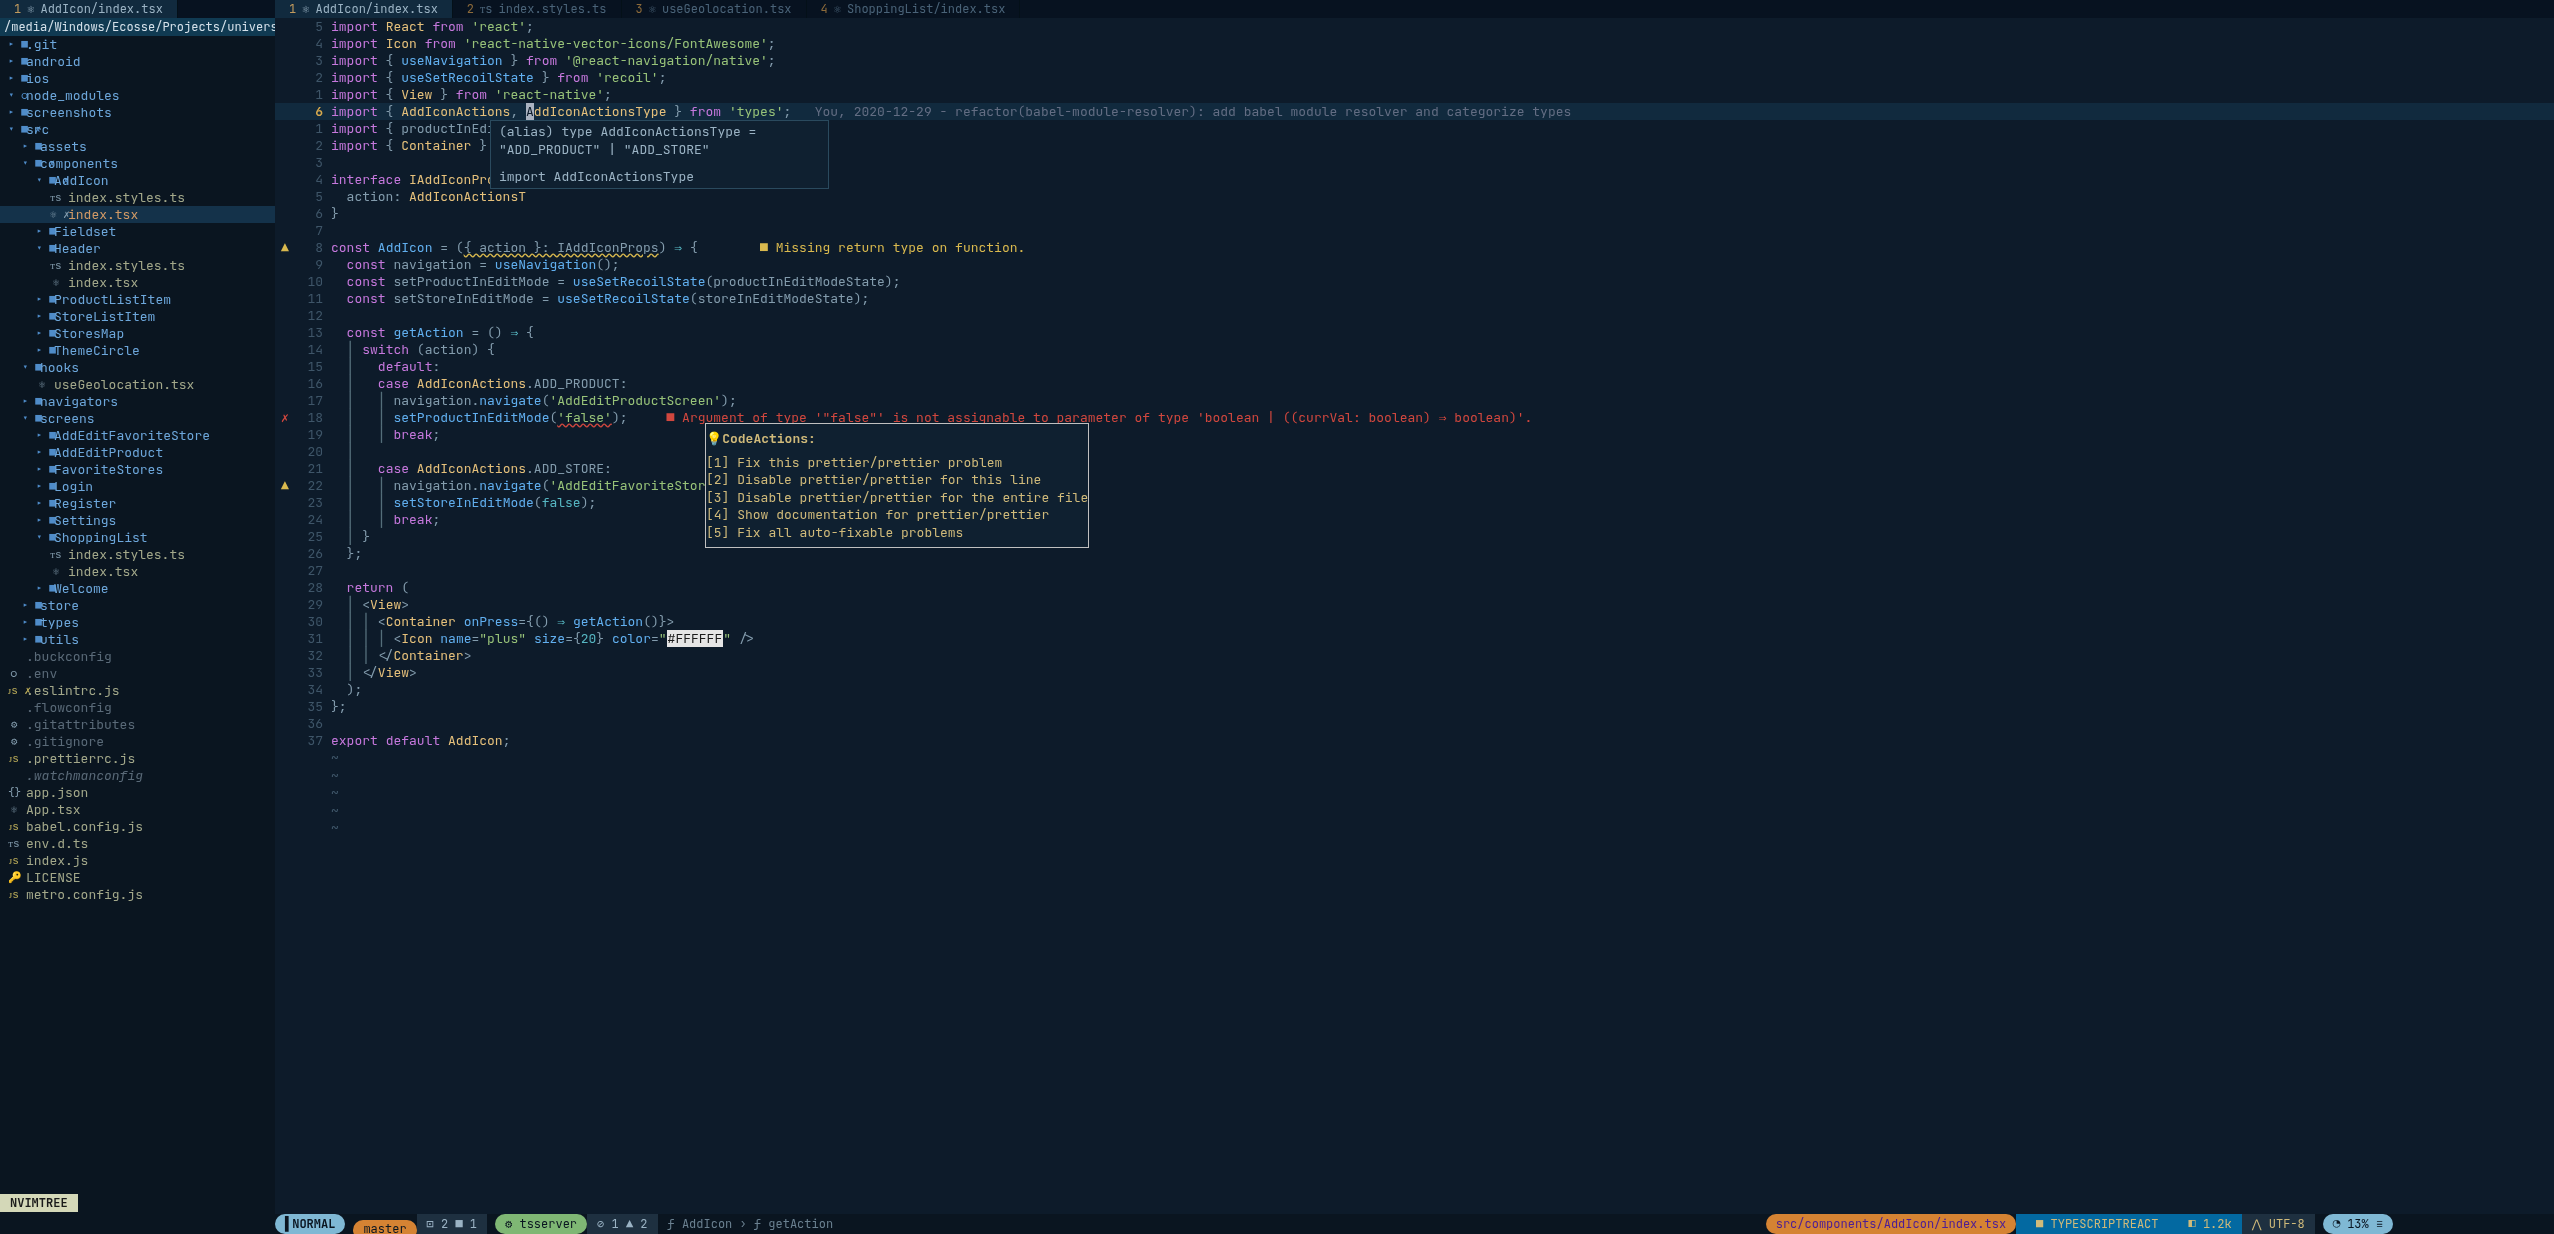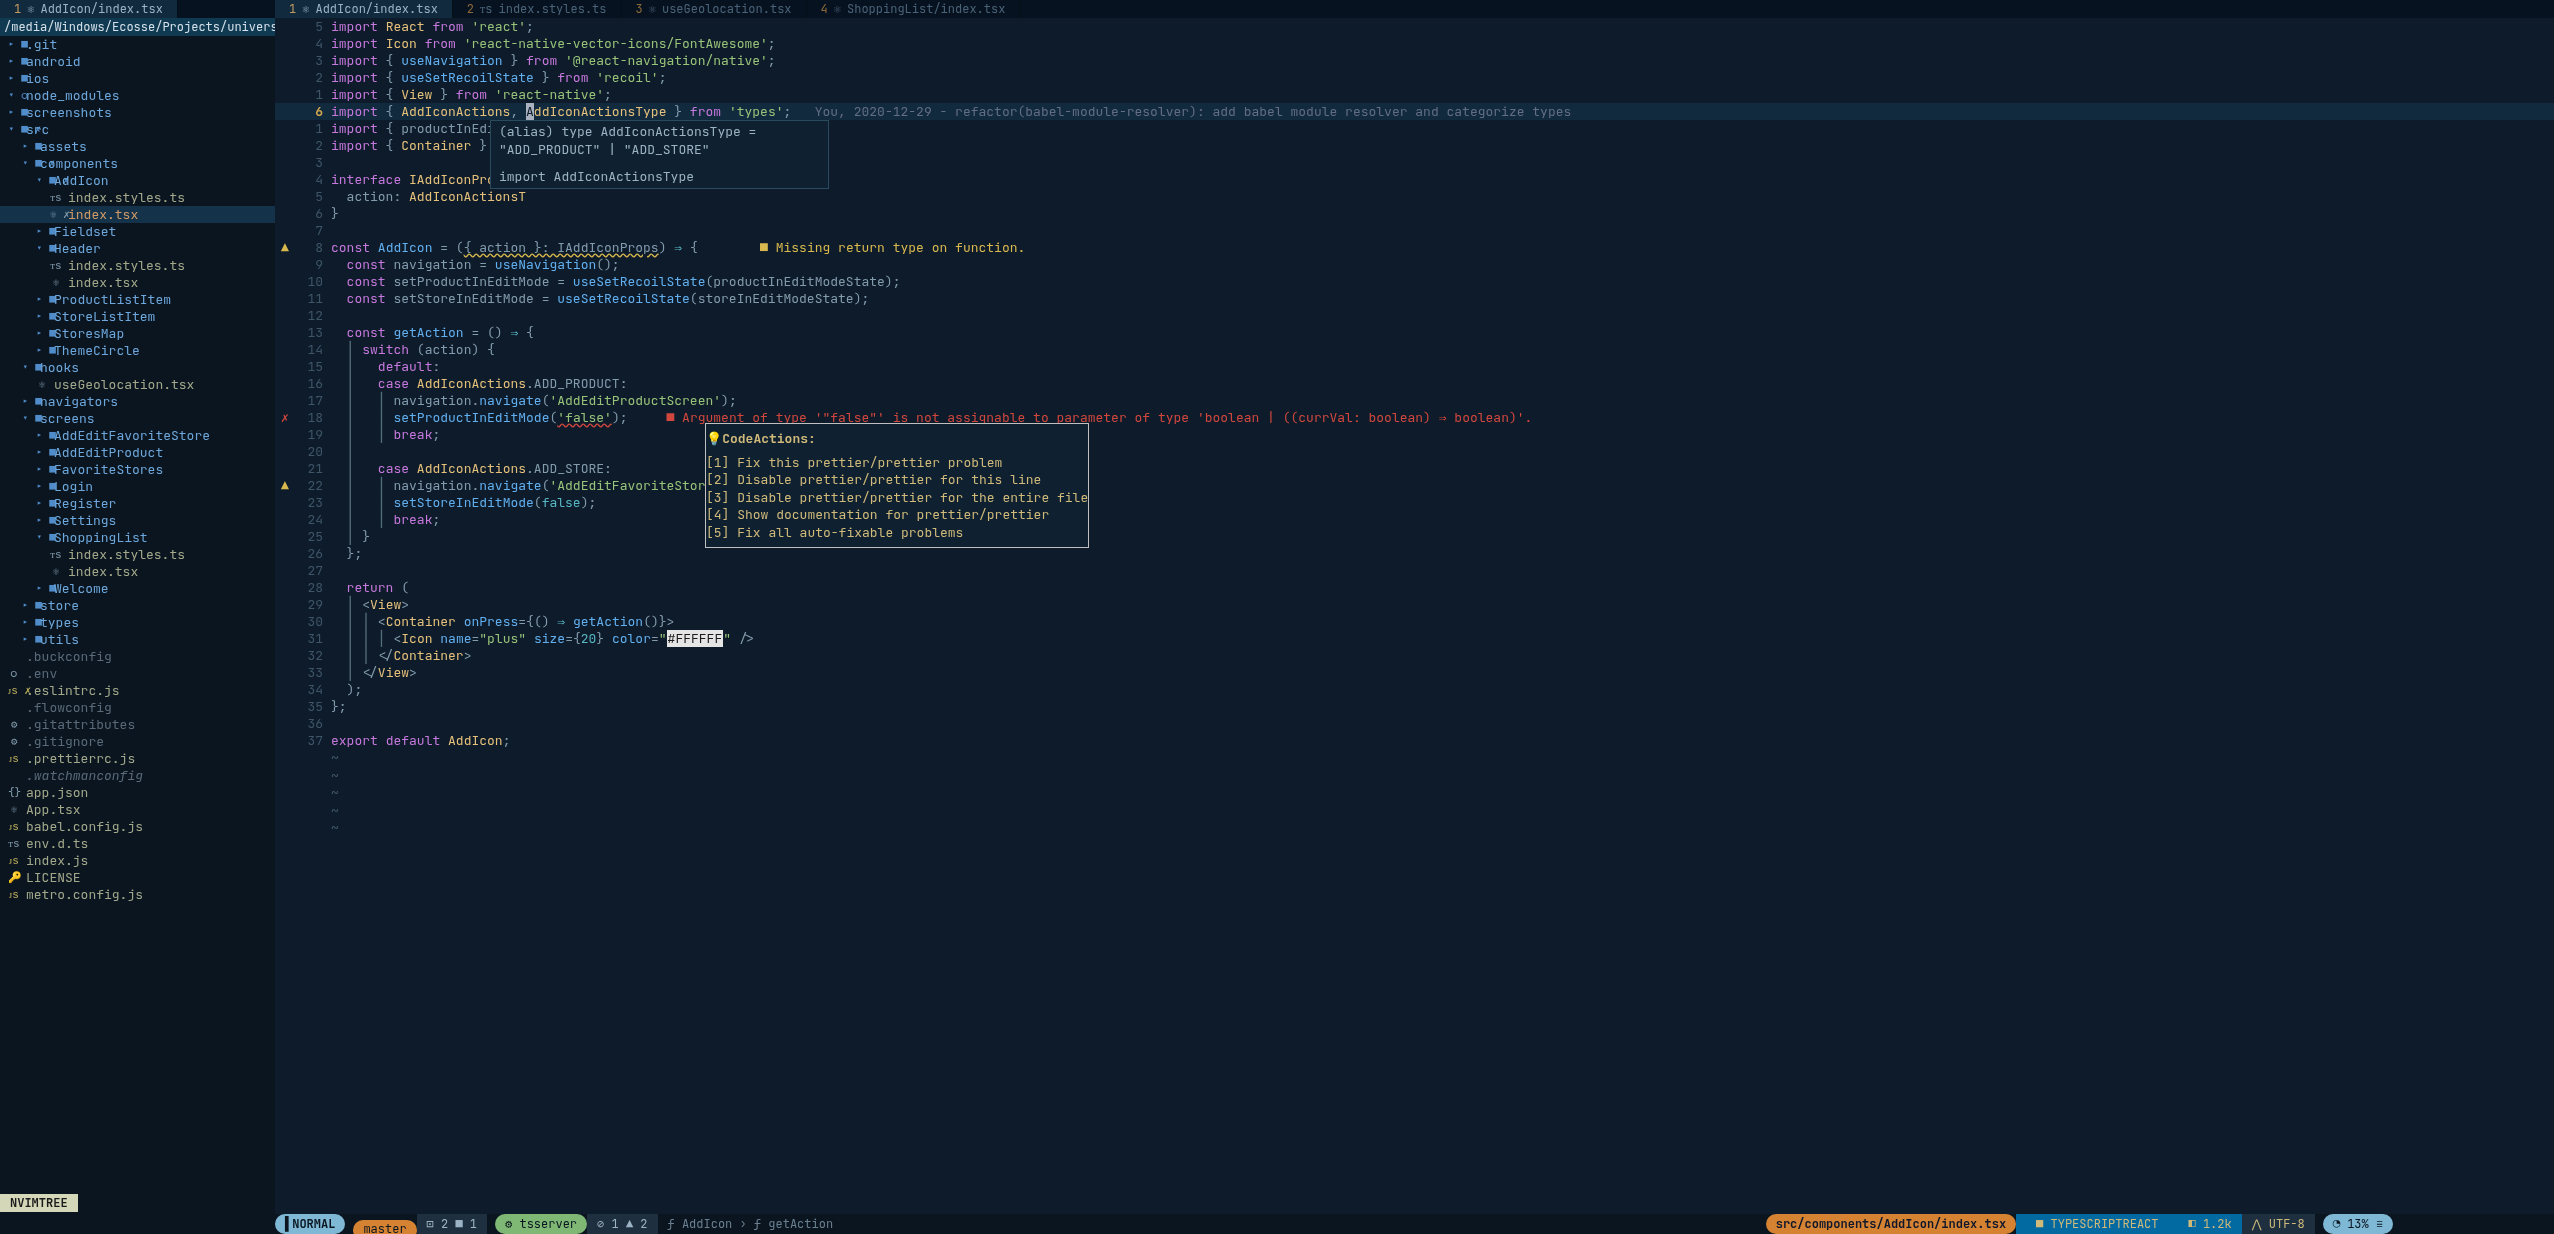--- a/index.html
+++ b/index.html
@@ -61,21 +61,21 @@
 
 .status { display:flex; height:20px; background:#0a1520; align-items:center; font-size:12px; }
 .seg { display:flex; align-items:center; height:100%; padding:0 10px; gap:6px; }
 .pill { border-radius:10px; }
 .s-normal { background:#7fb8d4; color:#0a1520; font-weight:bold; }
 .s-git { background:#d58333; color:#0a1520;margin-top:11px; }
 .s-git2 { background:#1e3040; color:#9bb3c4; }
 .s-lsp { background:#7fb774; color:#0a1520; }
 .s-lsp2 { background:#1e3040; color:#9bb3c4; }
 .s-func { background:#0a1520; color:#6a8090; }
-.s-file { background:#d58333; color:#0f172a;font-weight:bold; }
+.s-file { background:#d58333; color:#4c1d95; }
 .s-type { background:#0369a1; color:#d0ba7a;padding-left:20px; }
 .s-enc { background:#1e3040; color:#d0ba7a; }
 .s-pct { background:#7fb8d4; color:#0a1520; }
 .s-pos { background:#7f1d1d; color:#9bb3c4;margin-top:44px; }
 .spacer { flex:1; }
 .tilde { color:#3e5568; padding-left:56px; }
 </style>
 </head>
 <body>
 

